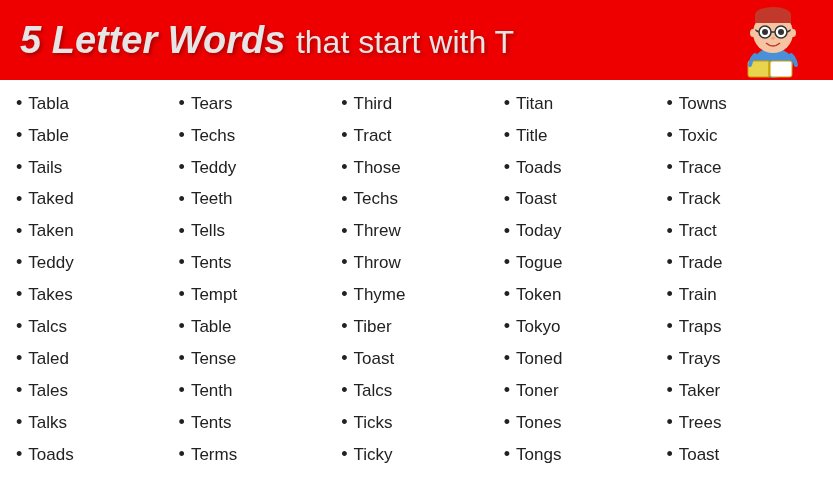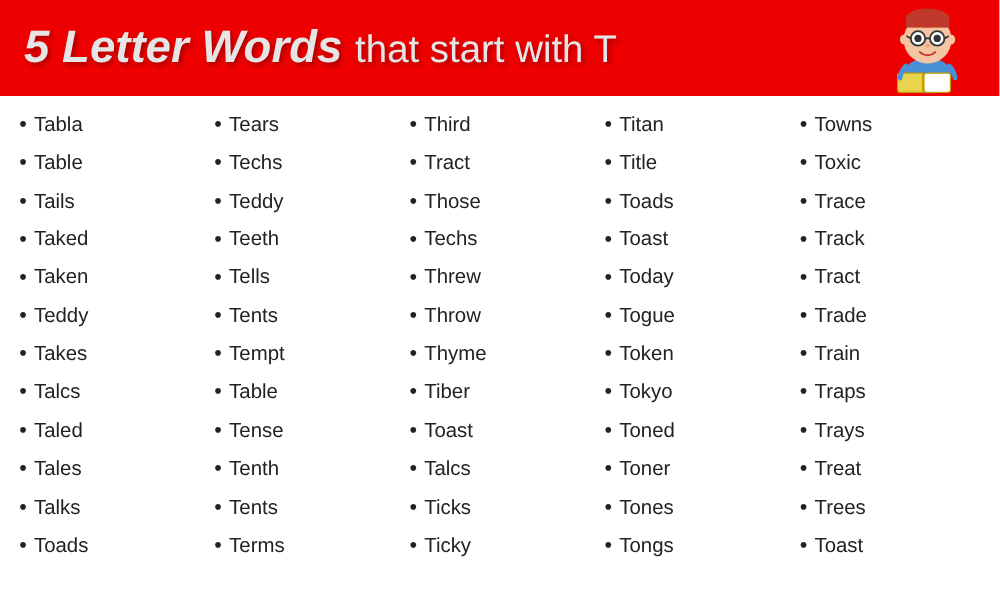--- a/index.html
+++ b/index.html
@@ -336,21 +336,21 @@
       <div class="word-item">
         <span class="bullet">•</span>
         <span>Traps</span>
       </div>
       <div class="word-item">
         <span class="bullet">•</span>
         <span>Trays</span>
       </div>
       <div class="word-item">
         <span class="bullet">•</span>
-        <span>Treat</span>
+        <span>Taker</span>
       </div>
       <div class="word-item">
         <span class="bullet">•</span>
         <span>Trees</span>
       </div>
       <div class="word-item">
         <span class="bullet">•</span>
         <span>Toast</span>
       </div>
     </div>

